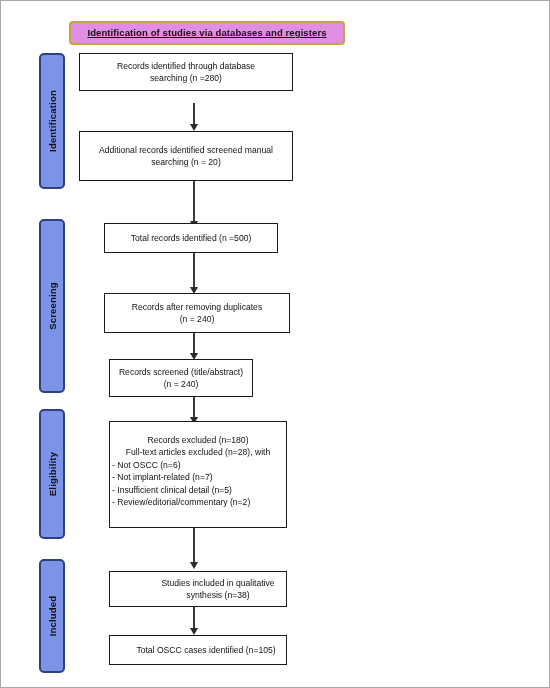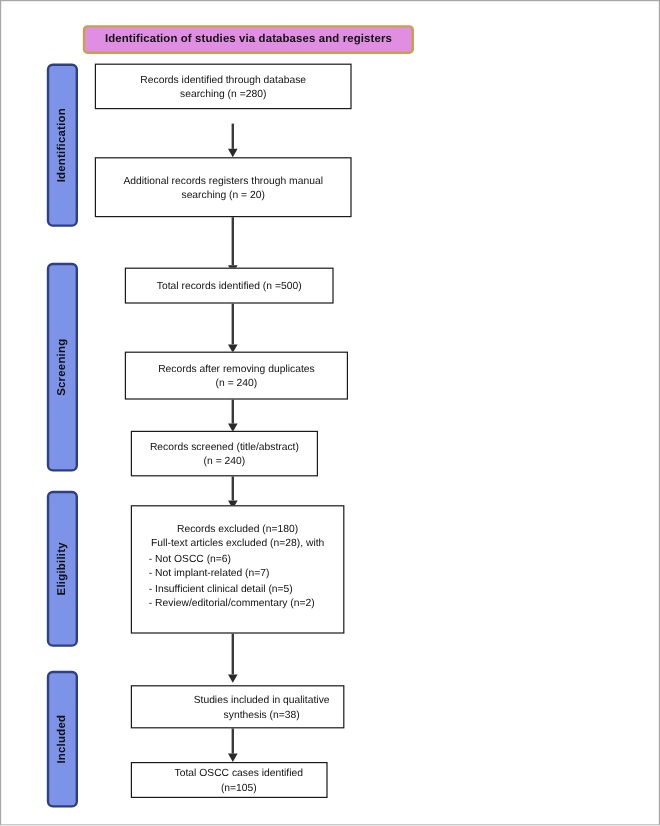--- a/index.html
+++ b/index.html
@@ -34,20 +34,21 @@
     box-sizing: border-box;
     display: flex;
     align-items: center;
     justify-content: center;
     color: #111111;
     font-size: 9.5px;
     font-weight: bold;
     letter-spacing: 0.1px;
     text-align: center;
     line-height: 1.1;
+    text-decoration: underline;
   }
 
   
   .phase-bar {
     position: absolute;
     left: 38px;
     width: 26px;
     background: #7d93e8;
     border: 2px solid #2e3f82;
     border-radius: 5px;
@@ -140,21 +141,21 @@
     <div>
       <span class="ctr">Records identified through database</span>
       <span class="ctr">searching (n =280)</span>
     </div>
   </div>
 
   <div class="arrow" style="left:192px; top:102px; height:21px;"></div>
 
   <div class="box" style="left:78px; top:130px; width:214px; height:50px;">
     <div>
-      <span class="ctr">Additional records registers through manual</span>
+      <span class="ctr">Additional records identified screened manual</span>
       <span class="ctr">searching (n = 20)</span>
     </div>
   </div>
 
   <div class="arrow" style="left:192px; top:180px; height:40px;"></div>
 
   <div class="box" style="left:103px; top:222px; width:174px; height:30px;">
     <div>
       <span class="ctr">Total records identified (n =500)</span>
     </div>
@@ -164,48 +165,48 @@
 
   <div class="box" style="left:103px; top:292px; width:186px; height:40px;">
     <div>
       <span class="ctr">Records after removing duplicates</span>
       <span class="ctr">(n = 240)</span>
     </div>
   </div>
 
   <div class="arrow" style="left:192px; top:332px; height:20px;"></div>
 
-  <div class="box" style="left:108px; top:358px; width:156px; height:38px;">
+  <div class="box" style="left:108px; top:358px; width:144px; height:38px;">
     <div>
       <span class="ctr">Records screened (title/abstract)</span>
       <span class="ctr">(n = 240)</span>
     </div>
   </div>
 
   <div class="arrow" style="left:192px; top:396px; height:20px;"></div>
 
-  <div class="box left-align" style="left:108px; top:420px; width:178px; height:107px; padding:12px 14px;">
+  <div class="box left-align" style="left:108px; top:420px; width:178px; height:107px; padding:12px 2px;">
     <span class="ctr">Records excluded (n=180)</span>
     <span class="ctr">Full-text articles excluded (n=28), with</span>
     <span class="reason">- Not OSCC (n=6)</span>
     <span class="reason">- Not implant-related (n=7)</span>
     <span class="reason">- Insufficient clinical detail (n=5)</span>
     <span class="reason">- Review/editorial/commentary (n=2)</span>
   </div>
 
   <div class="arrow" style="left:192px; top:527px; height:34px;"></div>
 
   <div class="box" style="left:108px; top:570px; width:178px; height:36px;padding-left:48px;">
     <div>
       <span class="ctr">Studies included in qualitative</span>
       <span class="ctr">synthesis (n=38)</span>
     </div>
   </div>
 
   <div class="arrow" style="left:192px; top:606px; height:21px;"></div>
 
-  <div class="box" style="left:108px; top:634px; width:164px; height:30px;padding-left:24px;">
+  <div class="box" style="left:108px; top:634px; width:178px; height:30px;padding-left:24px;">
     <div>
       <span class="ctr">Total OSCC cases identified (n=105)</span>
     </div>
   </div>
 
 </div>
 
 </body></html>

